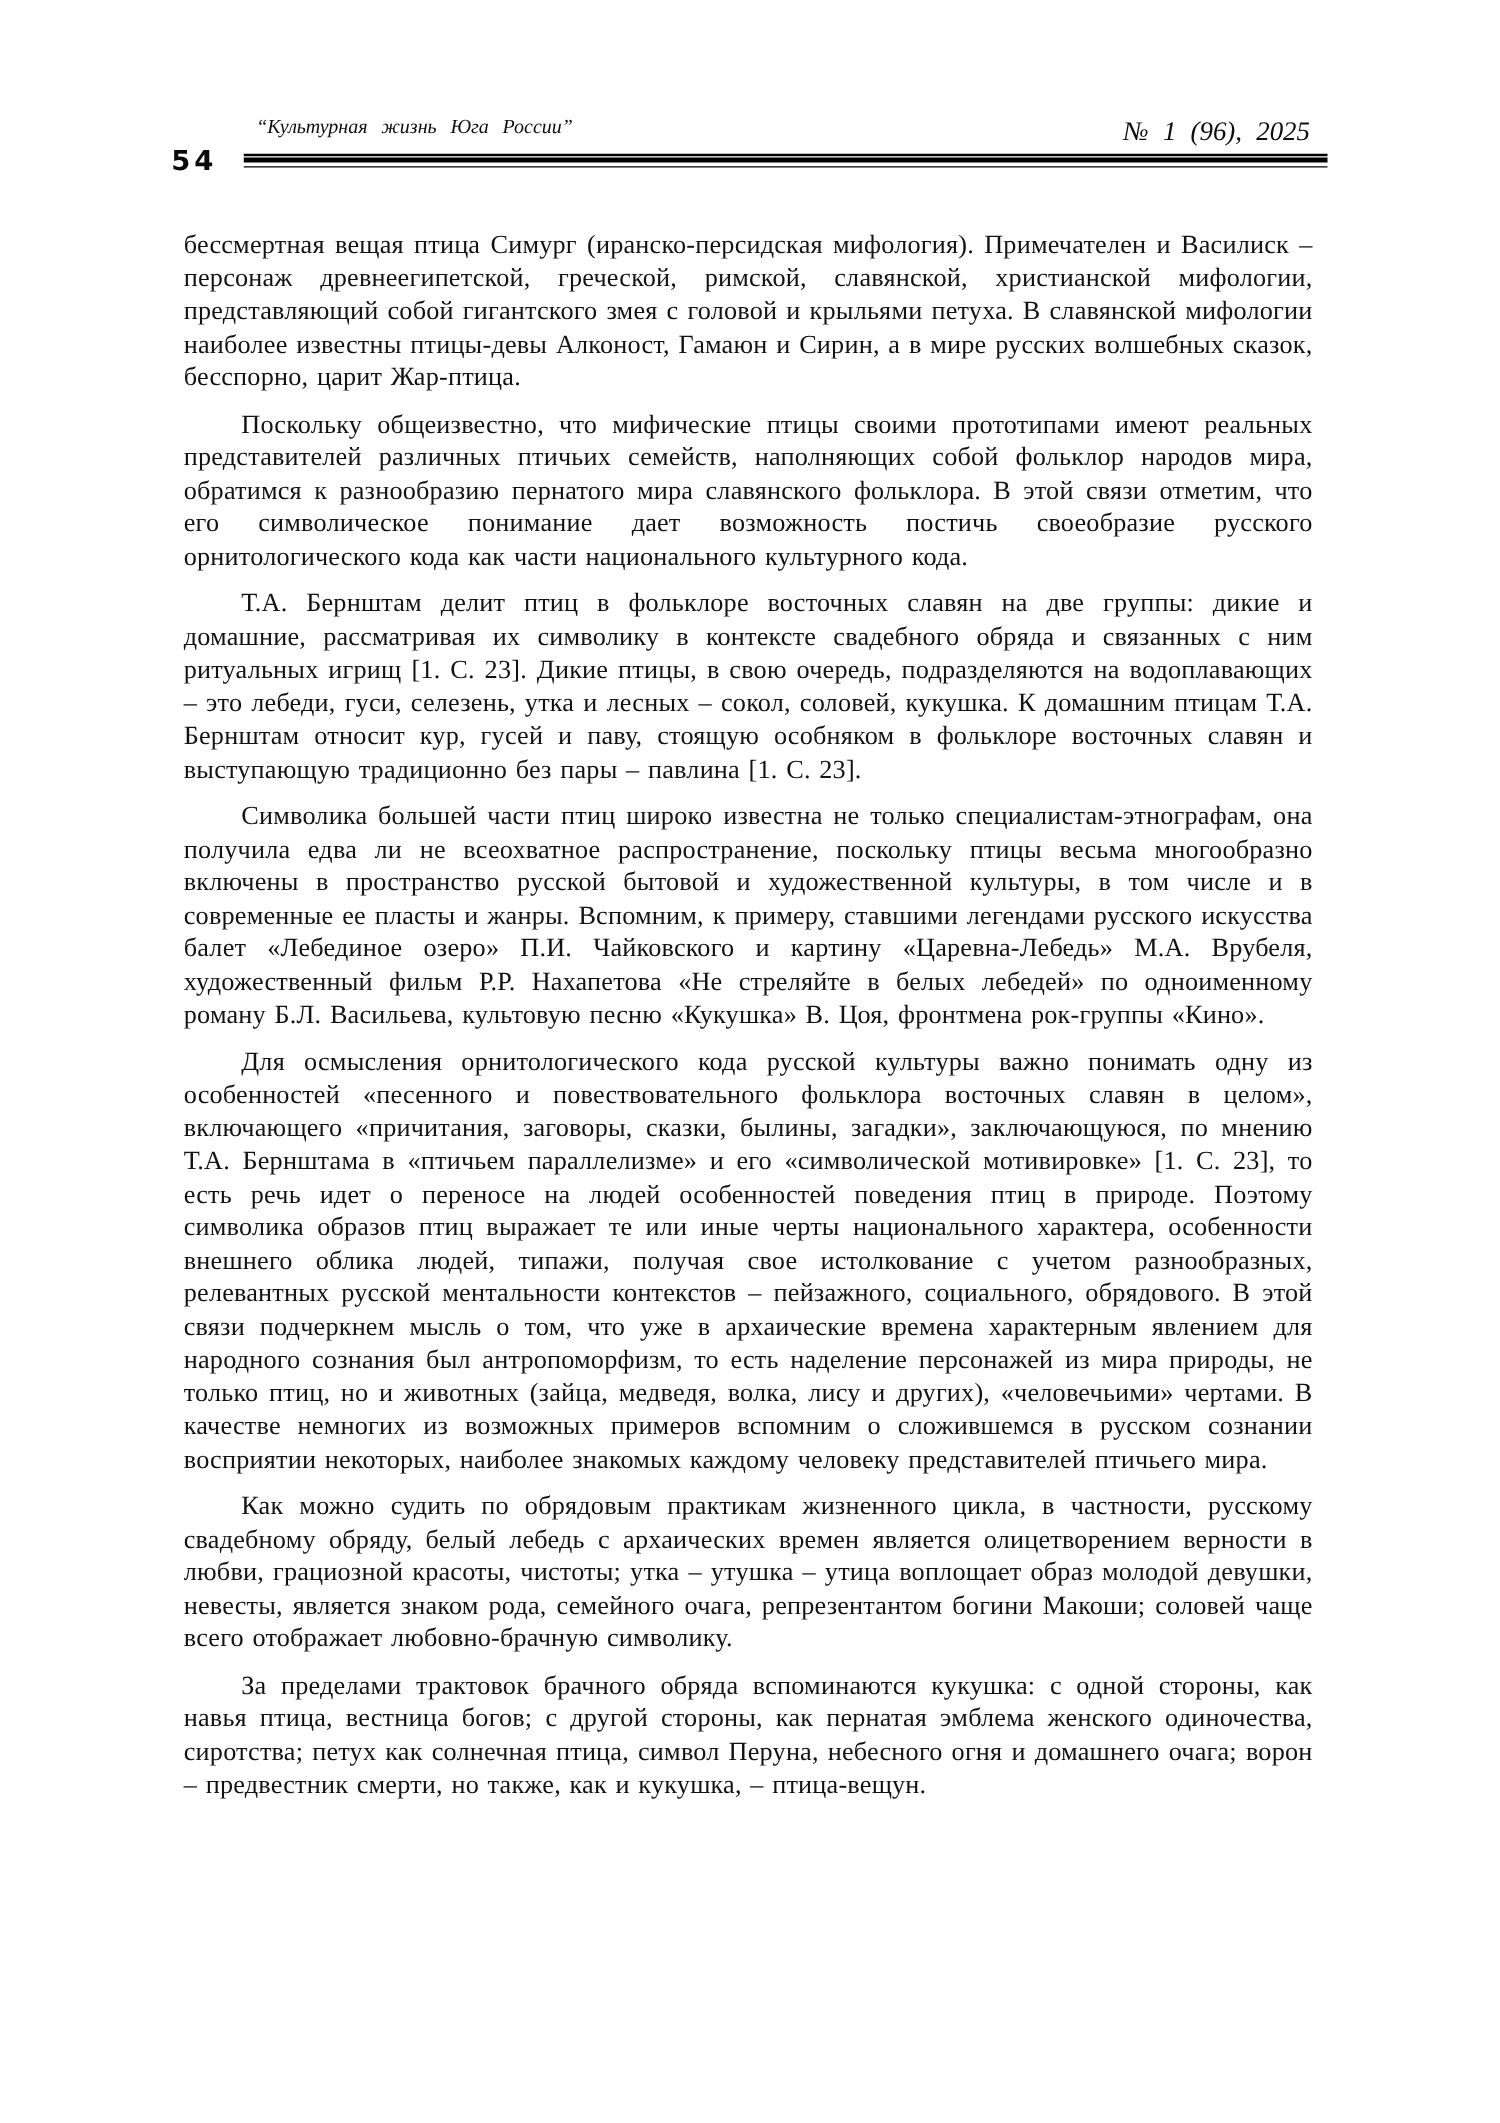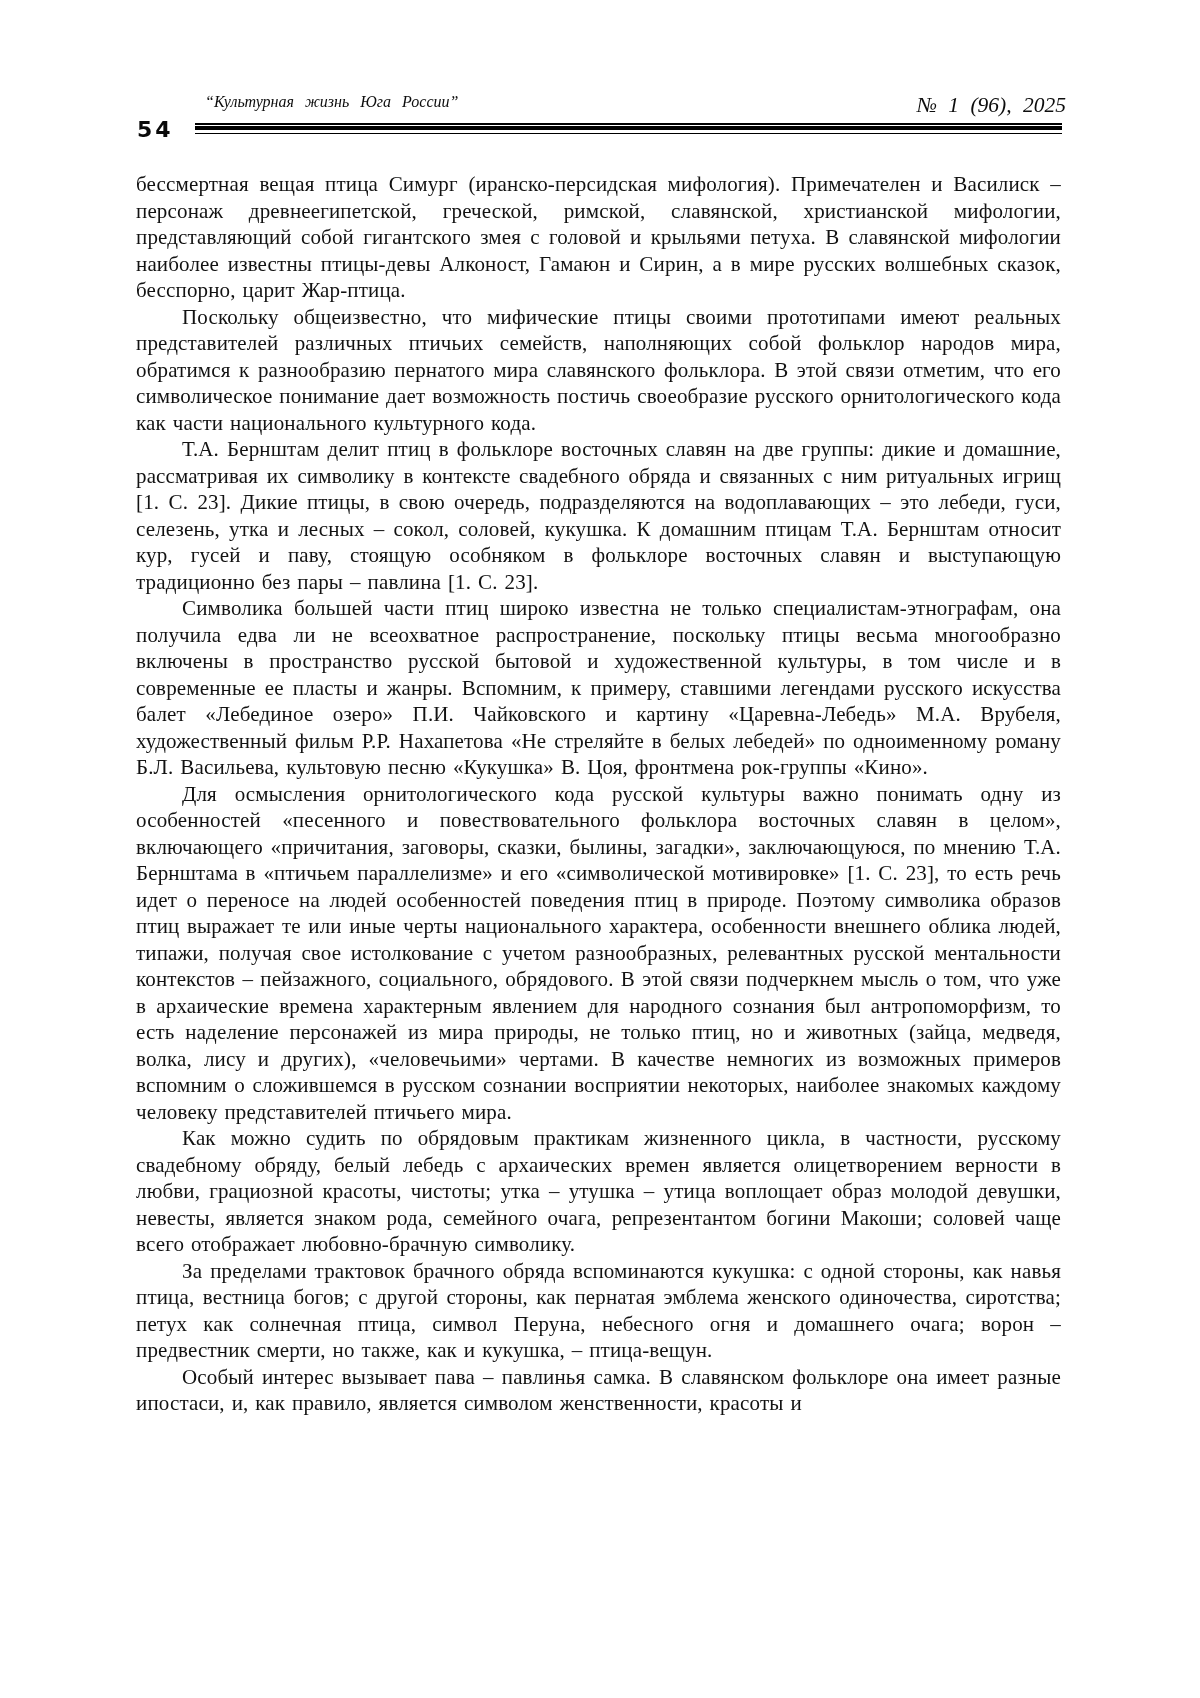--- a/index.html
+++ b/index.html
@@ -32,21 +32,21 @@
     left: 205px;
     top: 93px;
     font-style: italic;
     font-size: 16px;
     word-spacing: 7px;
     white-space: nowrap;
     color: #0d0d0d;
   }
   .issue-label {
     position: absolute;
-    right: 134px;
+    right: 152px;
     top: 93px;
     font-style: italic;
     font-size: 21.5px;
     word-spacing: 6px;
     white-space: nowrap;
     color: #0d0d0d;
   }
   .header-rule {
     position: absolute;
     left: 195px;
@@ -63,21 +63,21 @@
     top: 171px;
     width: 925px;
     font-size: 21px;
     line-height: 26.5px;
     letter-spacing: 0.15px;
     word-spacing: 1.5px;
     text-align: justify;
     text-align-last: left;
   }
   .article-body p.para {
-    margin: 0;
+    margin: 11px;
     padding: 0;
   }
   .article-body p.para.indent {
     text-indent: 46px;
     font-family: Liberation Serif, serif;
   }
 </style>
 </head>
 <body>
 
@@ -95,16 +95,15 @@
   </header>
 
   <main class="article-body">
       <p class="para">бессмертная вещая птица Симург (иранско-персидская мифология). Примечателен и Василиск – персонаж древнеегипетской, греческой, римской, славянской, христианской мифологии, представляющий собой гигантского змея с головой и крыльями петуха. В славянской мифологии наиболее известны птицы-девы Алконост, Гамаюн и Сирин, а в мире русских волшебных сказок, бесспорно, царит Жар-птица.</p>
       <p class="para indent">Поскольку общеизвестно, что мифические птицы своими прототипами имеют реальных представителей различных птичьих семейств, наполняющих собой фольклор народов мира, обратимся к разнообразию пернатого мира славянского фольклора. В этой связи отметим, что его символическое понимание дает возможность постичь своеобразие русского орнитологического кода как части национального культурного кода.</p>
       <p class="para indent">Т.А. Бернштам делит птиц в фольклоре восточных славян на две группы: дикие и домашние, рассматривая их символику в контексте свадебного обряда и связанных с ним ритуальных игрищ [1. С. 23]. Дикие птицы, в свою очередь, подразделяются на водоплавающих – это лебеди, гуси, селезень, утка и лесных – сокол, соловей, кукушка. К домашним птицам Т.А. Бернштам относит кур, гусей и паву, стоящую особняком в фольклоре восточных славян и выступающую традиционно без пары – павлина [1. С. 23].</p>
       <p class="para indent">Символика большей части птиц широко известна не только специалистам-этнографам, она получила едва ли не всеохватное распространение, поскольку птицы весьма многообразно включены в пространство русской бытовой и художественной культуры, в том числе и в современные ее пласты и жанры. Вспомним, к примеру, ставшими легендами русского искусства балет «Лебединое озеро» П.И. Чайковского и картину «Царевна-Лебедь» М.А. Врубеля, художественный фильм Р.Р. Нахапетова «Не стреляйте в белых лебедей» по одноименному роману Б.Л. Васильева, культовую песню «Кукушка» В. Цоя, фронтмена рок-группы «Кино».</p>
       <p class="para indent">Для осмысления орнитологического кода русской культуры важно понимать одну из особенностей «песенного и повествовательного фольклора восточных славян в целом», включающего «причитания, заговоры, сказки, былины, загадки», заключающуюся, по мнению Т.А. Бернштама в «птичьем параллелизме» и его «символической мотивировке» [1. С. 23], то есть речь идет о переносе на людей особенностей поведения птиц в природе. Поэтому символика образов птиц выражает те или иные черты национального характера, особенности внешнего облика людей, типажи, получая свое истолкование с учетом разнообразных, релевантных русской ментальности контекстов – пейзажного, социального, обрядового. В этой связи подчеркнем мысль о том, что уже в архаические времена характерным явлением для народного сознания был антропоморфизм, то есть наделение персонажей из мира природы, не только птиц, но и животных (зайца, медведя, волка, лису и других), «человечьими» чертами. В качестве немногих из возможных примеров вспомним о сложившемся в русском сознании восприятии некоторых, наиболее знакомых каждому человеку представителей птичьего мира.</p>
       <p class="para indent">Как можно судить по обрядовым практикам жизненного цикла, в частности, русскому свадебному обряду, белый лебедь с архаических времен является олицетворением верности в любви, грациозной красоты, чистоты; утка – утушка – утица воплощает образ молодой девушки, невесты, является знаком рода, семейного очага, репрезентантом богини Макоши; соловей чаще всего отображает любовно-брачную символику.</p>
       <p class="para indent">За пределами трактовок брачного обряда вспоминаются кукушка: с одной стороны, как навья птица, вестница богов; с другой стороны, как пернатая эмблема женского одиночества, сиротства; петух как солнечная птица, символ Перуна, небесного огня и домашнего очага; ворон – предвестник смерти, но также, как и кукушка, – птица-вещун.</p>
-      <p class="para indent">Особый интерес вызывает пава – павлинья самка. В славянском фольклоре она имеет разные ипостаси, и, как правило, является символом женственности, красоты и</p>
     </main>
 
 </div>
 
 </body></html>

